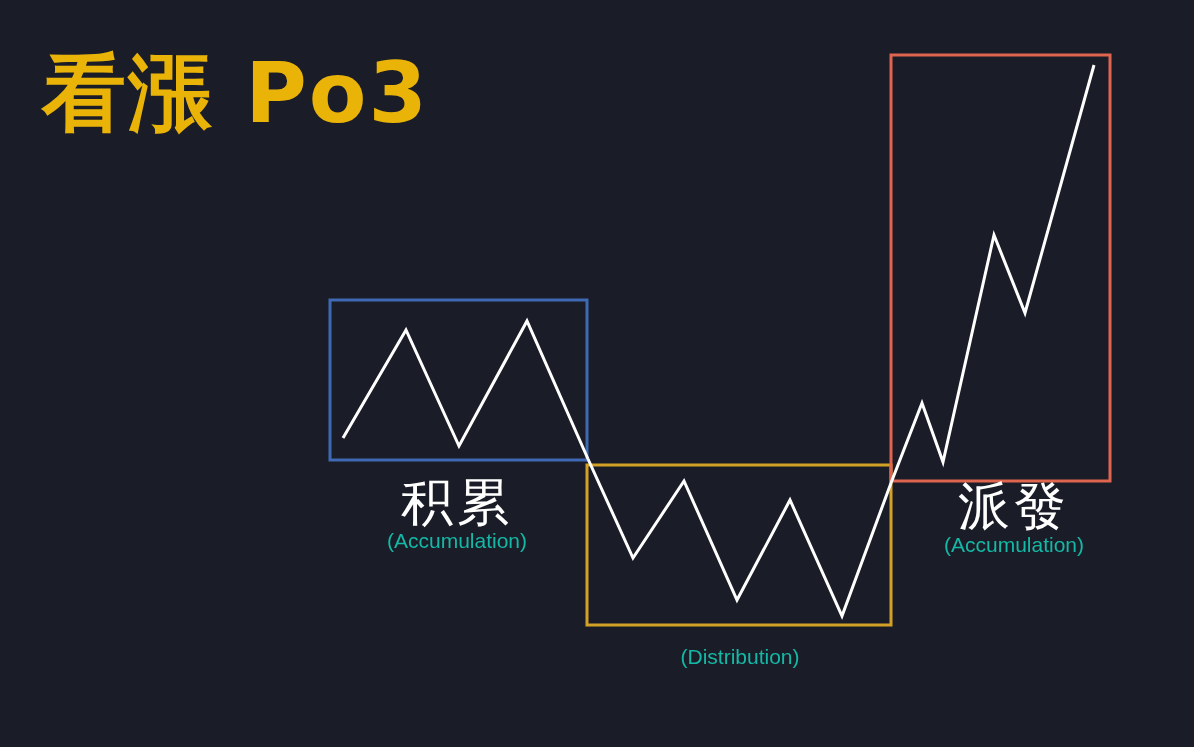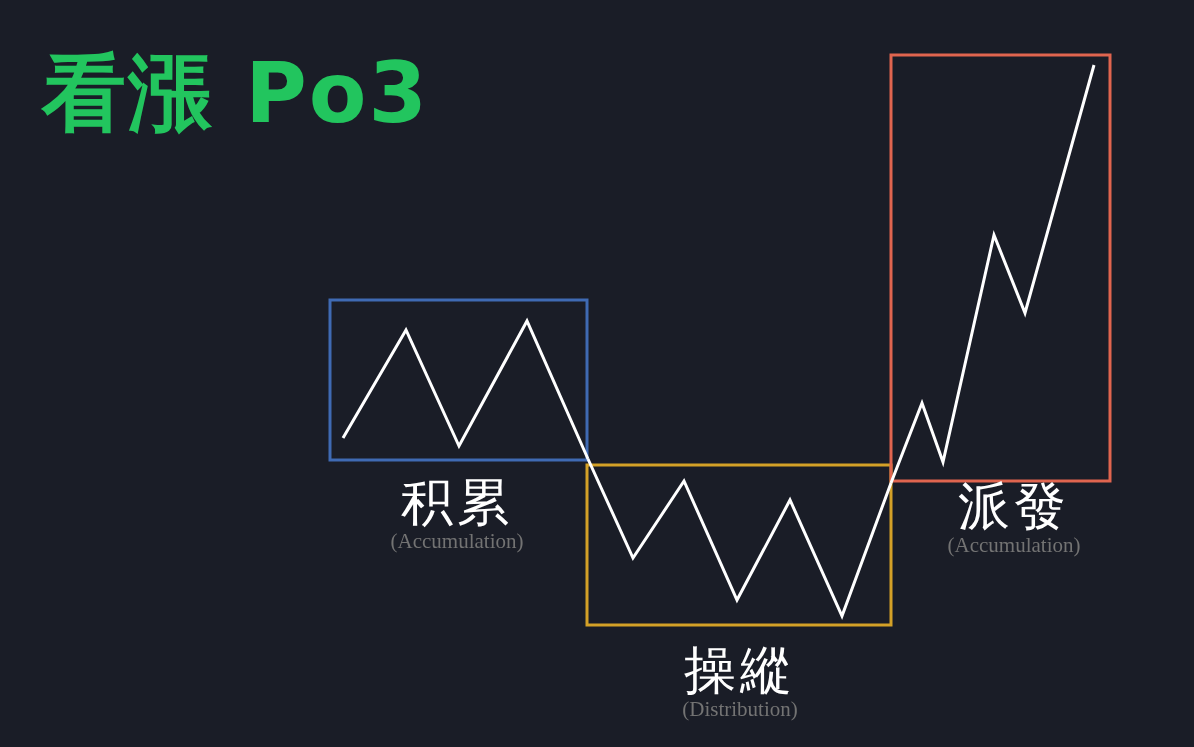--- a/index.html
+++ b/index.html
@@ -1,21 +1,21 @@
 <!DOCTYPE html>
 <html><head>
 <meta charset="utf-8">
 <style>
   html,body{margin:0;padding:0;}
   body{width:1194px;height:747px;background:#1a1d27;overflow:hidden;position:relative;font-family:"DejaVu Sans",sans-serif;color:#fff;}
-  .title{position:absolute;left:42px;top:38px;font-size:84px;font-weight:bold;letter-spacing:2px;line-height:110px;color:#22c55e;white-space:nowrap;}
+  .title{position:absolute;left:42px;top:38px;font-size:84px;font-weight:bold;letter-spacing:2px;line-height:110px;color:#eab308;white-space:nowrap;}
   svg.diagram{position:absolute;left:0;top:0;}
   .label{position:absolute;text-align:center;transform:translateX(-50%);white-space:nowrap;}
   .label .cjk{font-size:52px;font-weight:normal;line-height:52px;letter-spacing:4px;}
-  .label .en{font-family:Liberation Serif, serif;font-size:21px;line-height:26px;color:#737373;}
+  .label .en{font-family:Liberation Sans, sans-serif;font-size:21px;line-height:26px;color:#14b8a6;}
 </style>
 </head>
 <body>
 
 <div class="title">看漲 Po3</div>
 
 <svg class="diagram" width="1194" height="747" viewBox="0 0 1194 747">
   <rect x="330" y="300" width="257" height="160" fill="none" stroke="#3f6ab3" stroke-width="3"></rect>
   <rect x="587" y="465" width="304" height="160" fill="none" stroke="#d4a127" stroke-width="3"></rect>
   <rect x="891" y="55" width="219" height="426" fill="none" stroke="#e0654f" stroke-width="3"></rect>
@@ -23,20 +23,19 @@
   <polyline points="588,459 633,558 684,481 737,600 790,500 842,616 891,483" fill="none" stroke="#ffffff" stroke-width="3" stroke-linejoin="miter"></polyline>
   <polyline points="891,483 922,403 943,462 994,235 1025,313 1094,65" fill="none" stroke="#ffffff" stroke-width="3" stroke-linejoin="miter"></polyline>
 </svg>
 
 <div class="label" style="left:457px;top:476px;">
   <div class="cjk">积累</div>
   <div class="en">(Accumulation)</div>
 </div>
 
 <div class="label" style="left:740px;top:644px;">
-  <div class="cjk">操縱</div>
   <div class="en">(Distribution)</div>
 </div>
 
 <div class="label" style="left:1014px;top:480px;">
   <div class="cjk">派發</div>
   <div class="en">(Accumulation)</div>
 </div>
 
 </body></html>

